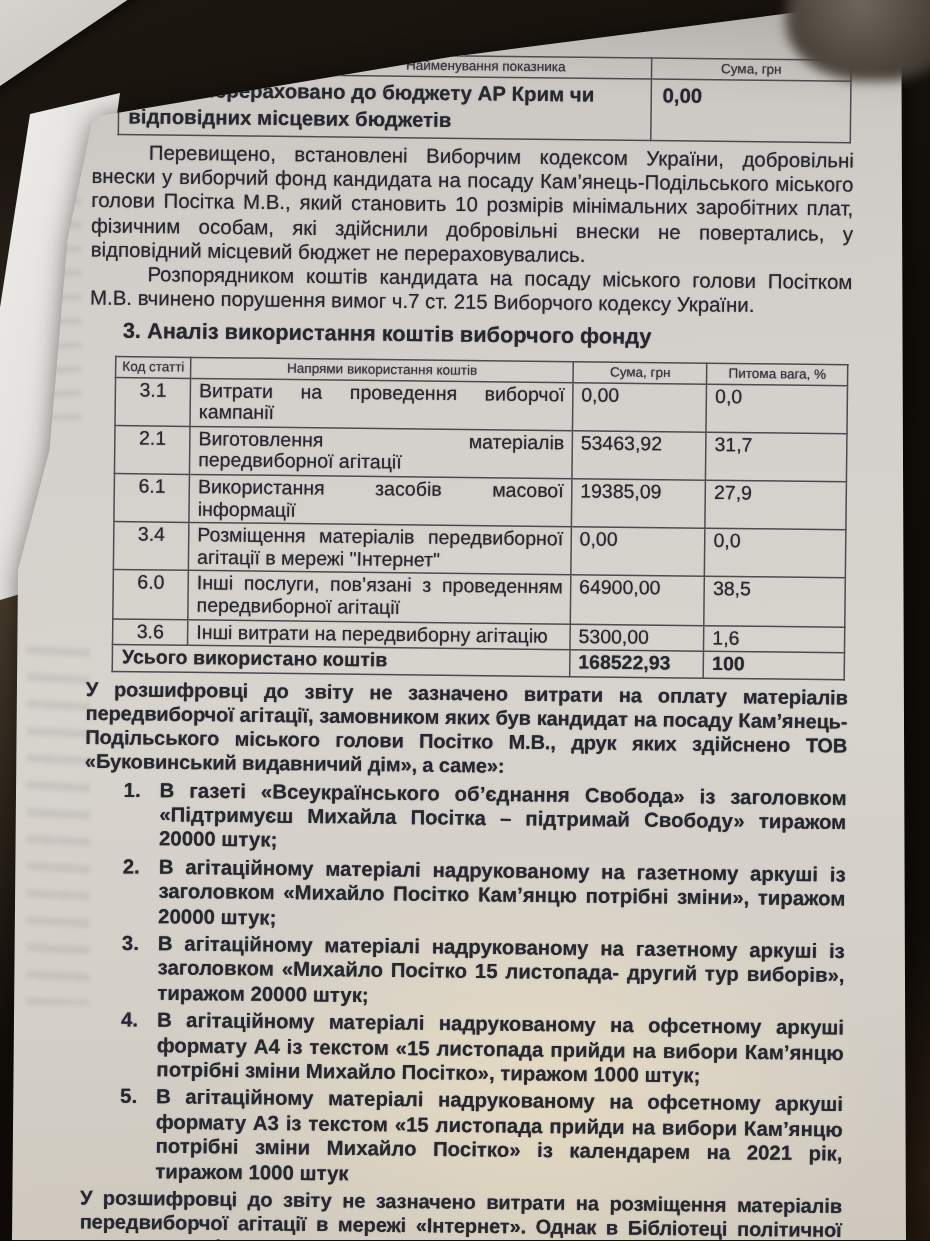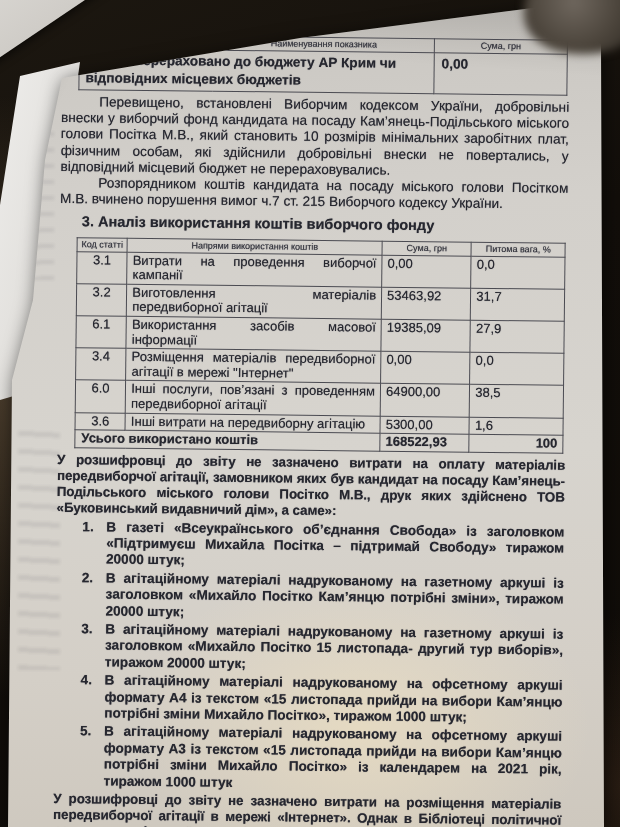--- a/index.html
+++ b/index.html
@@ -63,21 +63,21 @@
   .noindent{text-indent:0;}
   .h3{margin:6px 0 7px 22px;font-size:14.5px;font-weight:bold;text-align:left;text-indent:0;}
   .spend-table{font-size:13px;line-height:14.6px;}
   .spend-table td{padding:1px 5px;}
   .spend-table .code{text-align:center;padding:1px 0;width:52px;}
   .spend-table .name{width:260px;}
   .spend-table .sum{width:80px;}
   .spend-table .share{width:88px;}
   .total-row td{font-weight:bold;}
   .total-row .t-lbl{padding-left:6px;}
-  .total-row .t-share{text-align:right;}
+  .total-row .t-share{text-align:left;}
   .list{margin:2px 0 0 0;padding:0 0 0 50px;list-style:none;counter-reset:li;}
   .list li{position:relative;margin:0 0 2px 0;font-weight:bold;line-height:16.4px;}
   .list li::before{counter-increment:li;content:counter(li) ".";position:absolute;left:-24px;font-weight:bold;}
   .p3{margin-top:4px;font-weight:bold;font-size:13.4px;letter-spacing:-.1px;}
   .p4{margin-top:2px;font-weight:bold;font-size:13.4px;letter-spacing:-.1px;}
   .p5{margin-top:16px;font-weight:bold;}
 </style>
 </head>
 <body>
 
@@ -123,21 +123,21 @@
             <td class="thead sum">Сума, грн</td>
             <td class="thead share">Питома вага, %</td>
           </tr>
           <tr>
             <td class="code">3.1</td>
             <td class="name">Витрати на проведення виборчої кампанії</td>
             <td class="sum">0,00</td>
             <td class="share">0,0</td>
           </tr>
           <tr>
-            <td class="code">3.2</td>
+            <td class="code">2.1</td>
             <td class="name">Виготовлення матеріалів передвиборної агітації</td>
             <td class="sum">53463,92</td>
             <td class="share">31,7</td>
           </tr>
           <tr>
             <td class="code">6.1</td>
             <td class="name">Використання засобів масової інформації</td>
             <td class="sum">19385,09</td>
             <td class="share">27,9</td>
           </tr>

